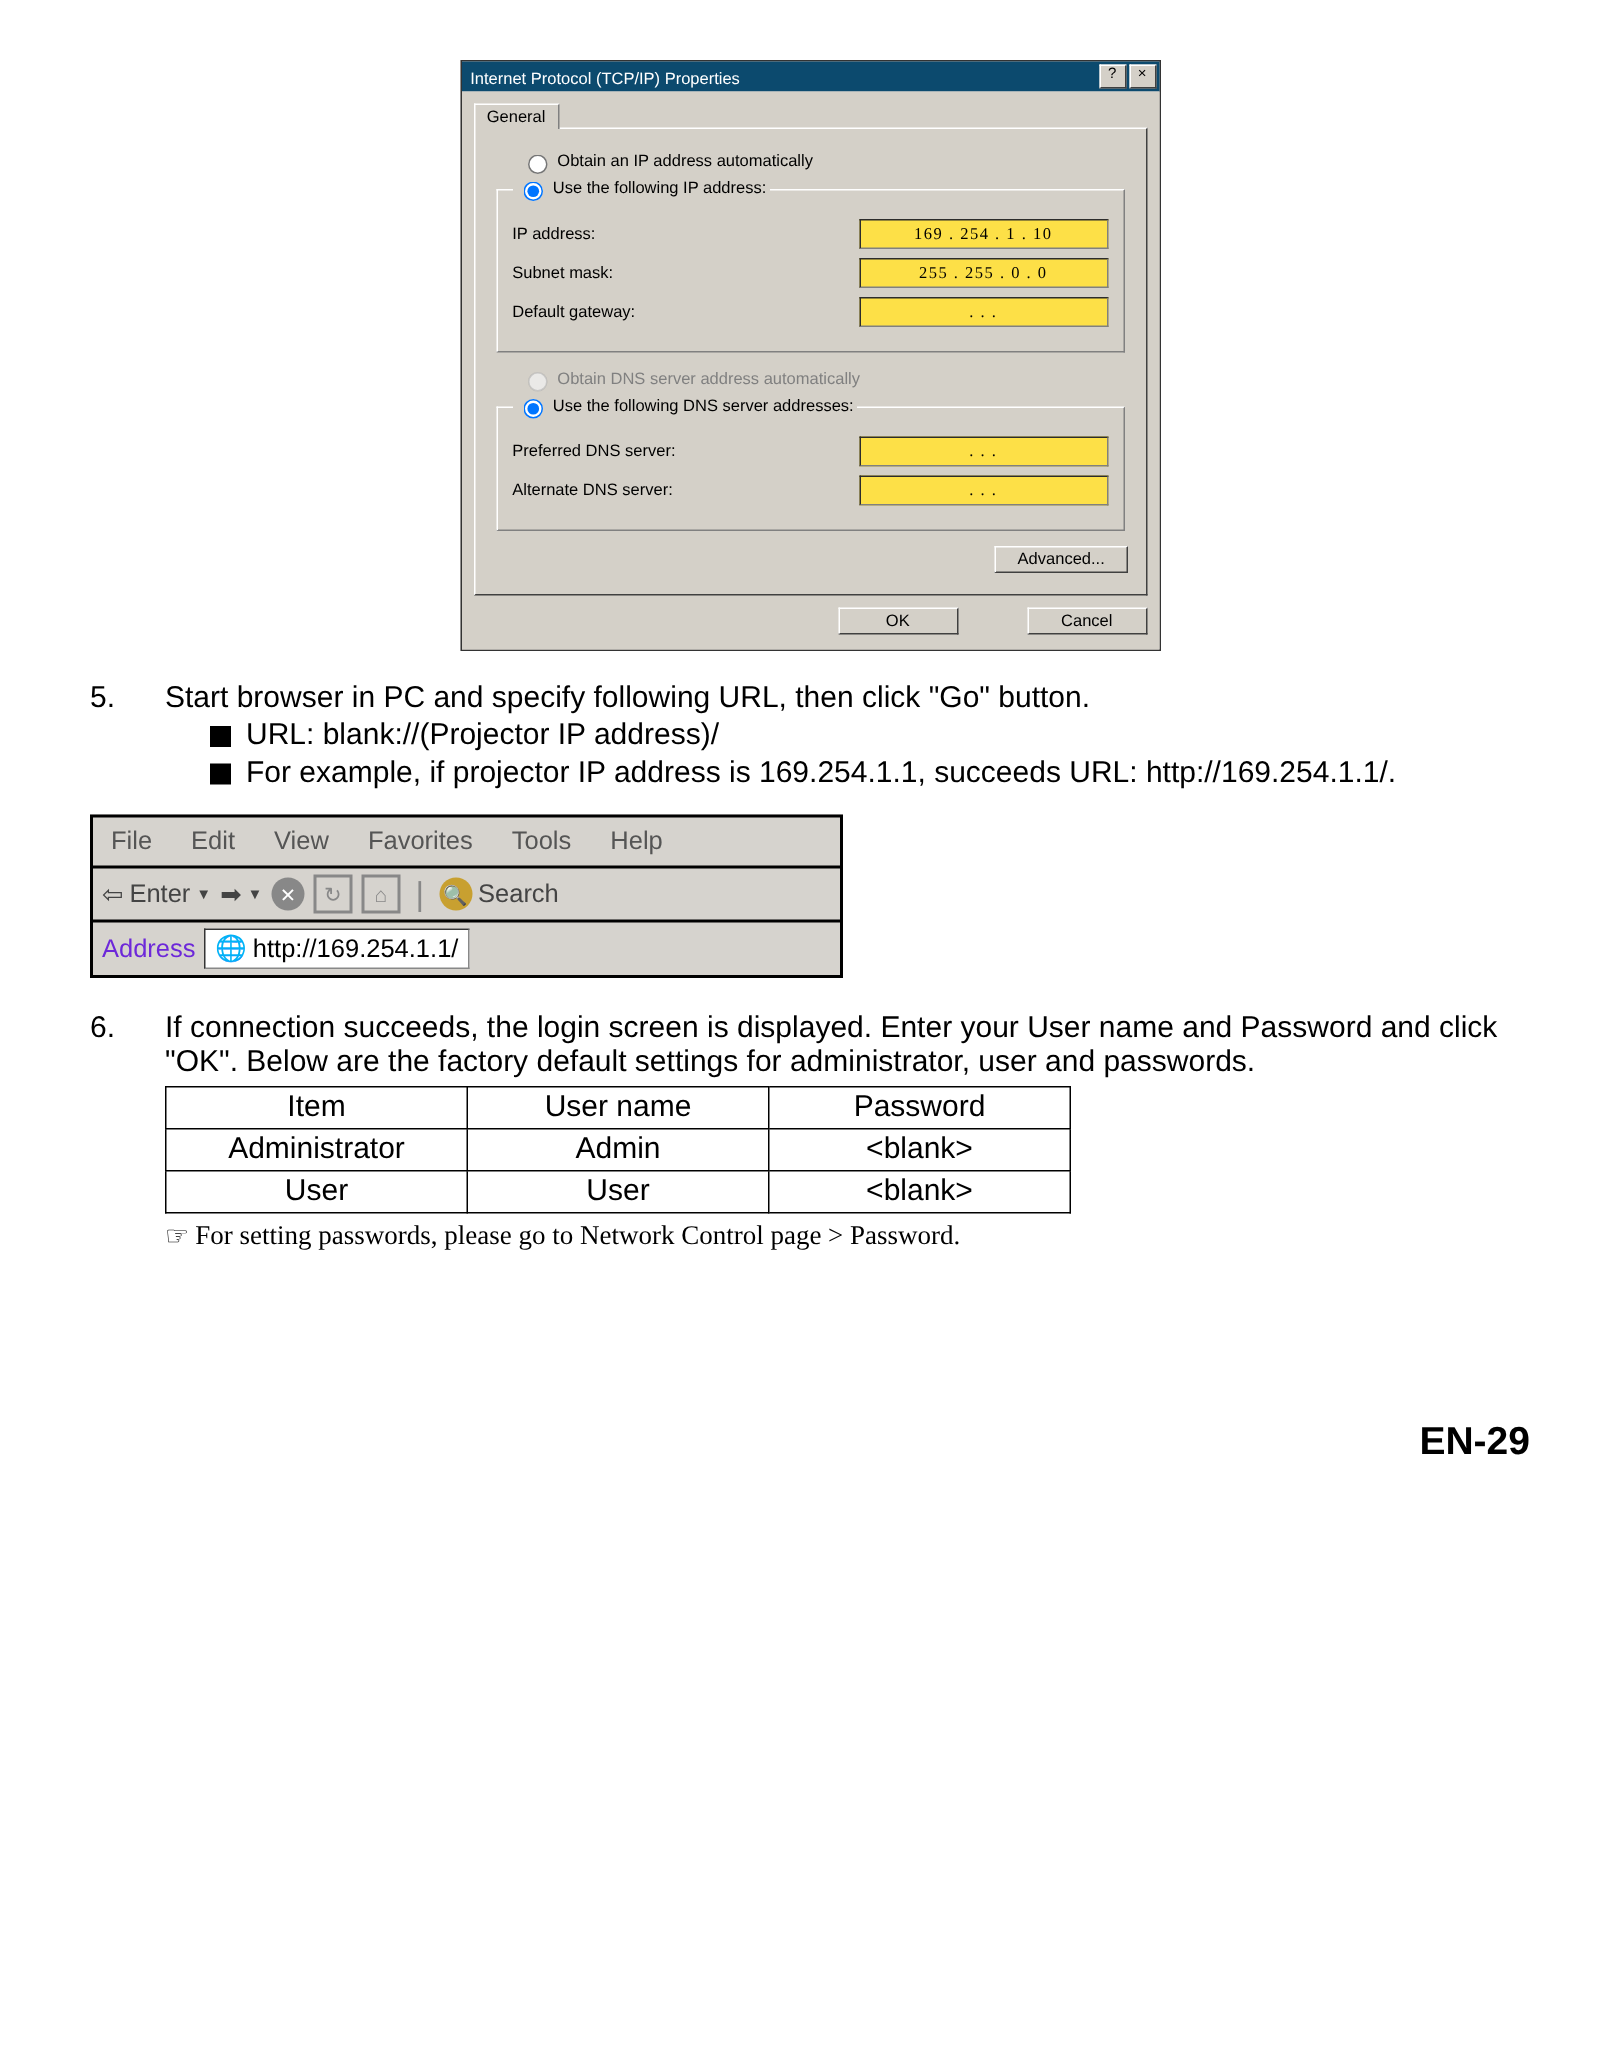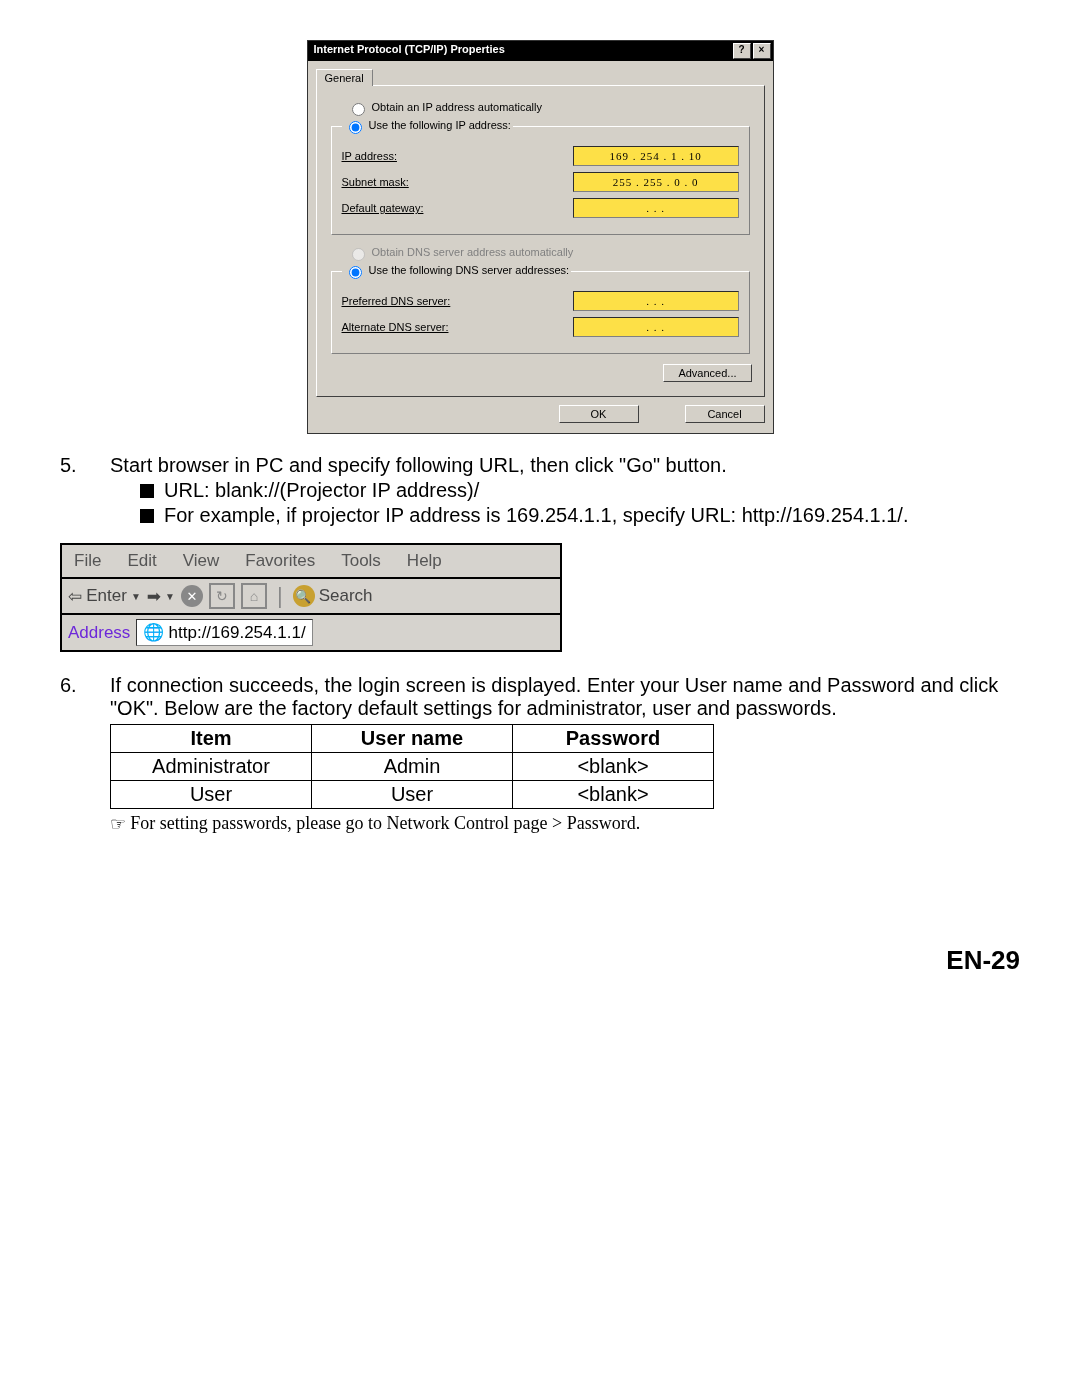--- a/index.html
+++ b/index.html
@@ -18,27 +18,27 @@
     margin-bottom: 20px;
   }
   .dialog {
     width: 465px;
     border: 1px solid #333;
     background: #e8e4e0;
     font-family: "MS Sans Serif", Tahoma, sans-serif;
     font-size: 11px;
   }
   .titlebar {
-    background: #000000;
+    background: #0c4a6e;
     color: #fff;
     display: flex;
     justify-content: space-between;
-    align-items: flex-start;
+    align-items: flex-end;
     padding: 2px 2px 2px 6px;
-    font-weight: bold;
+    font-weight: normal;
   }
   .titlebar-btns {
     display: flex;
     gap: 0;
   }
   .tb-btn {
     width: 16px;
     height: 14px;
     background: #d4d0c8;
     border: 1px solid #fff;
@@ -91,21 +91,21 @@
   }
   fieldset.ip-group legend {
     padding: 0 2px;
   }
   fieldset.ip-group legend input { vertical-align: middle; margin-right: 4px; }
   .field-row {
     display: flex;
     align-items: center;
     margin: 6px 0;
   }
-  .field-row .flabel { flex: 1; text-decoration: underline; }
+  .field-row .flabel { flex: 1; }
   .ip-input {
     width: 164px;
     height: 18px;
     background: #fde047;
     border: 1px inset #808080;
     display: flex;
     align-items: center;
     justify-content: center;
     font-family: Liberation Serif, serif;
     font-size: 11px;
@@ -230,21 +230,21 @@
   .cred-table {
     border-collapse: collapse;
     margin-top: 4px;
   }
   .cred-table th, .cred-table td {
     border: 1px solid #000;
     padding: 2px 10px;
     text-align: center;
     font-size: 20px;
   }
-  .cred-table th { font-weight: bold; }
+  .cred-table th { font-weight: normal; }
 
   .note-row {
     display:flex;
     align-items:flex-start;
     gap:4px;
     font-family: "Times New Roman", serif;
     font-size: 18px;
     margin-top: 4px;
   }
 
@@ -333,21 +333,21 @@
 <div class="step-row">
   <div class="step-num">5.</div>
   <div class="step-body">
     <div>Start browser in PC and specify following URL, then click "Go" button.</div>
     <div class="bullet-row">
       <span class="bullet-box"></span>
       <span>URL: blank://(Projector IP address)/</span>
     </div>
     <div class="bullet-row">
       <span class="bullet-box"></span>
-      <span>For example, if projector IP address is 169.254.1.1, specify URL: http://169.254.1.1/.</span>
+      <span>For example, if projector IP address is 169.254.1.1, succeeds URL: http://169.254.1.1/.</span>
     </div>
   </div>
 </div>
 
 <div class="ie-wrap">
   <div class="ie-box">
     <div class="ie-menu">
       <span>File</span>
       <span>Edit</span>
       <span>View</span>

